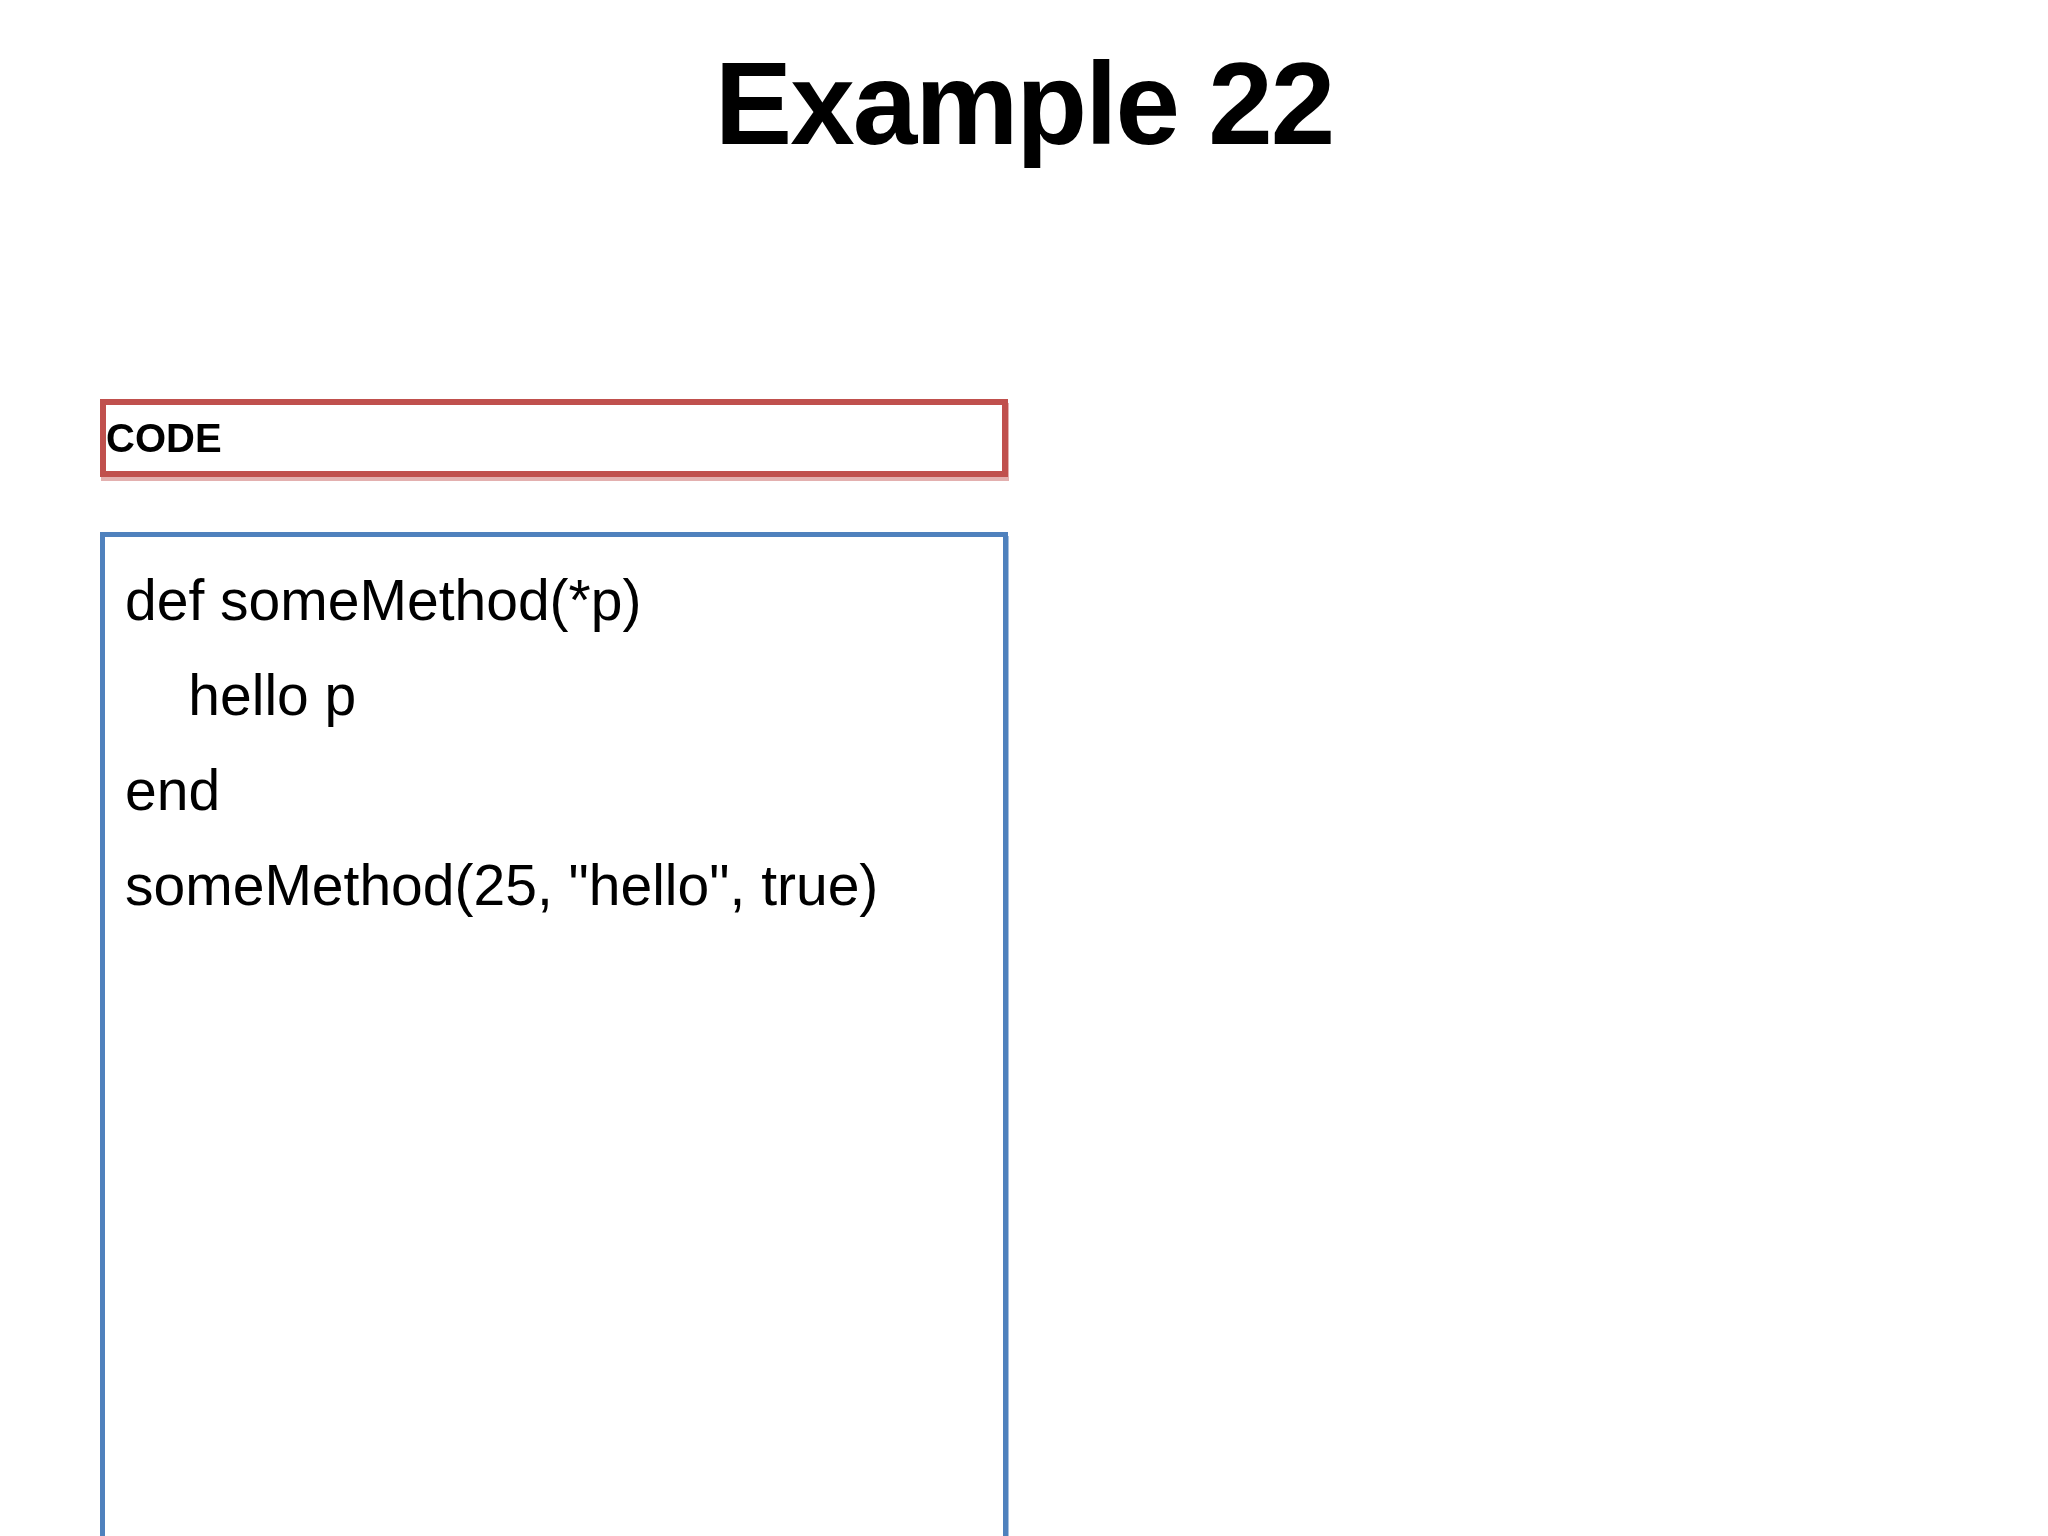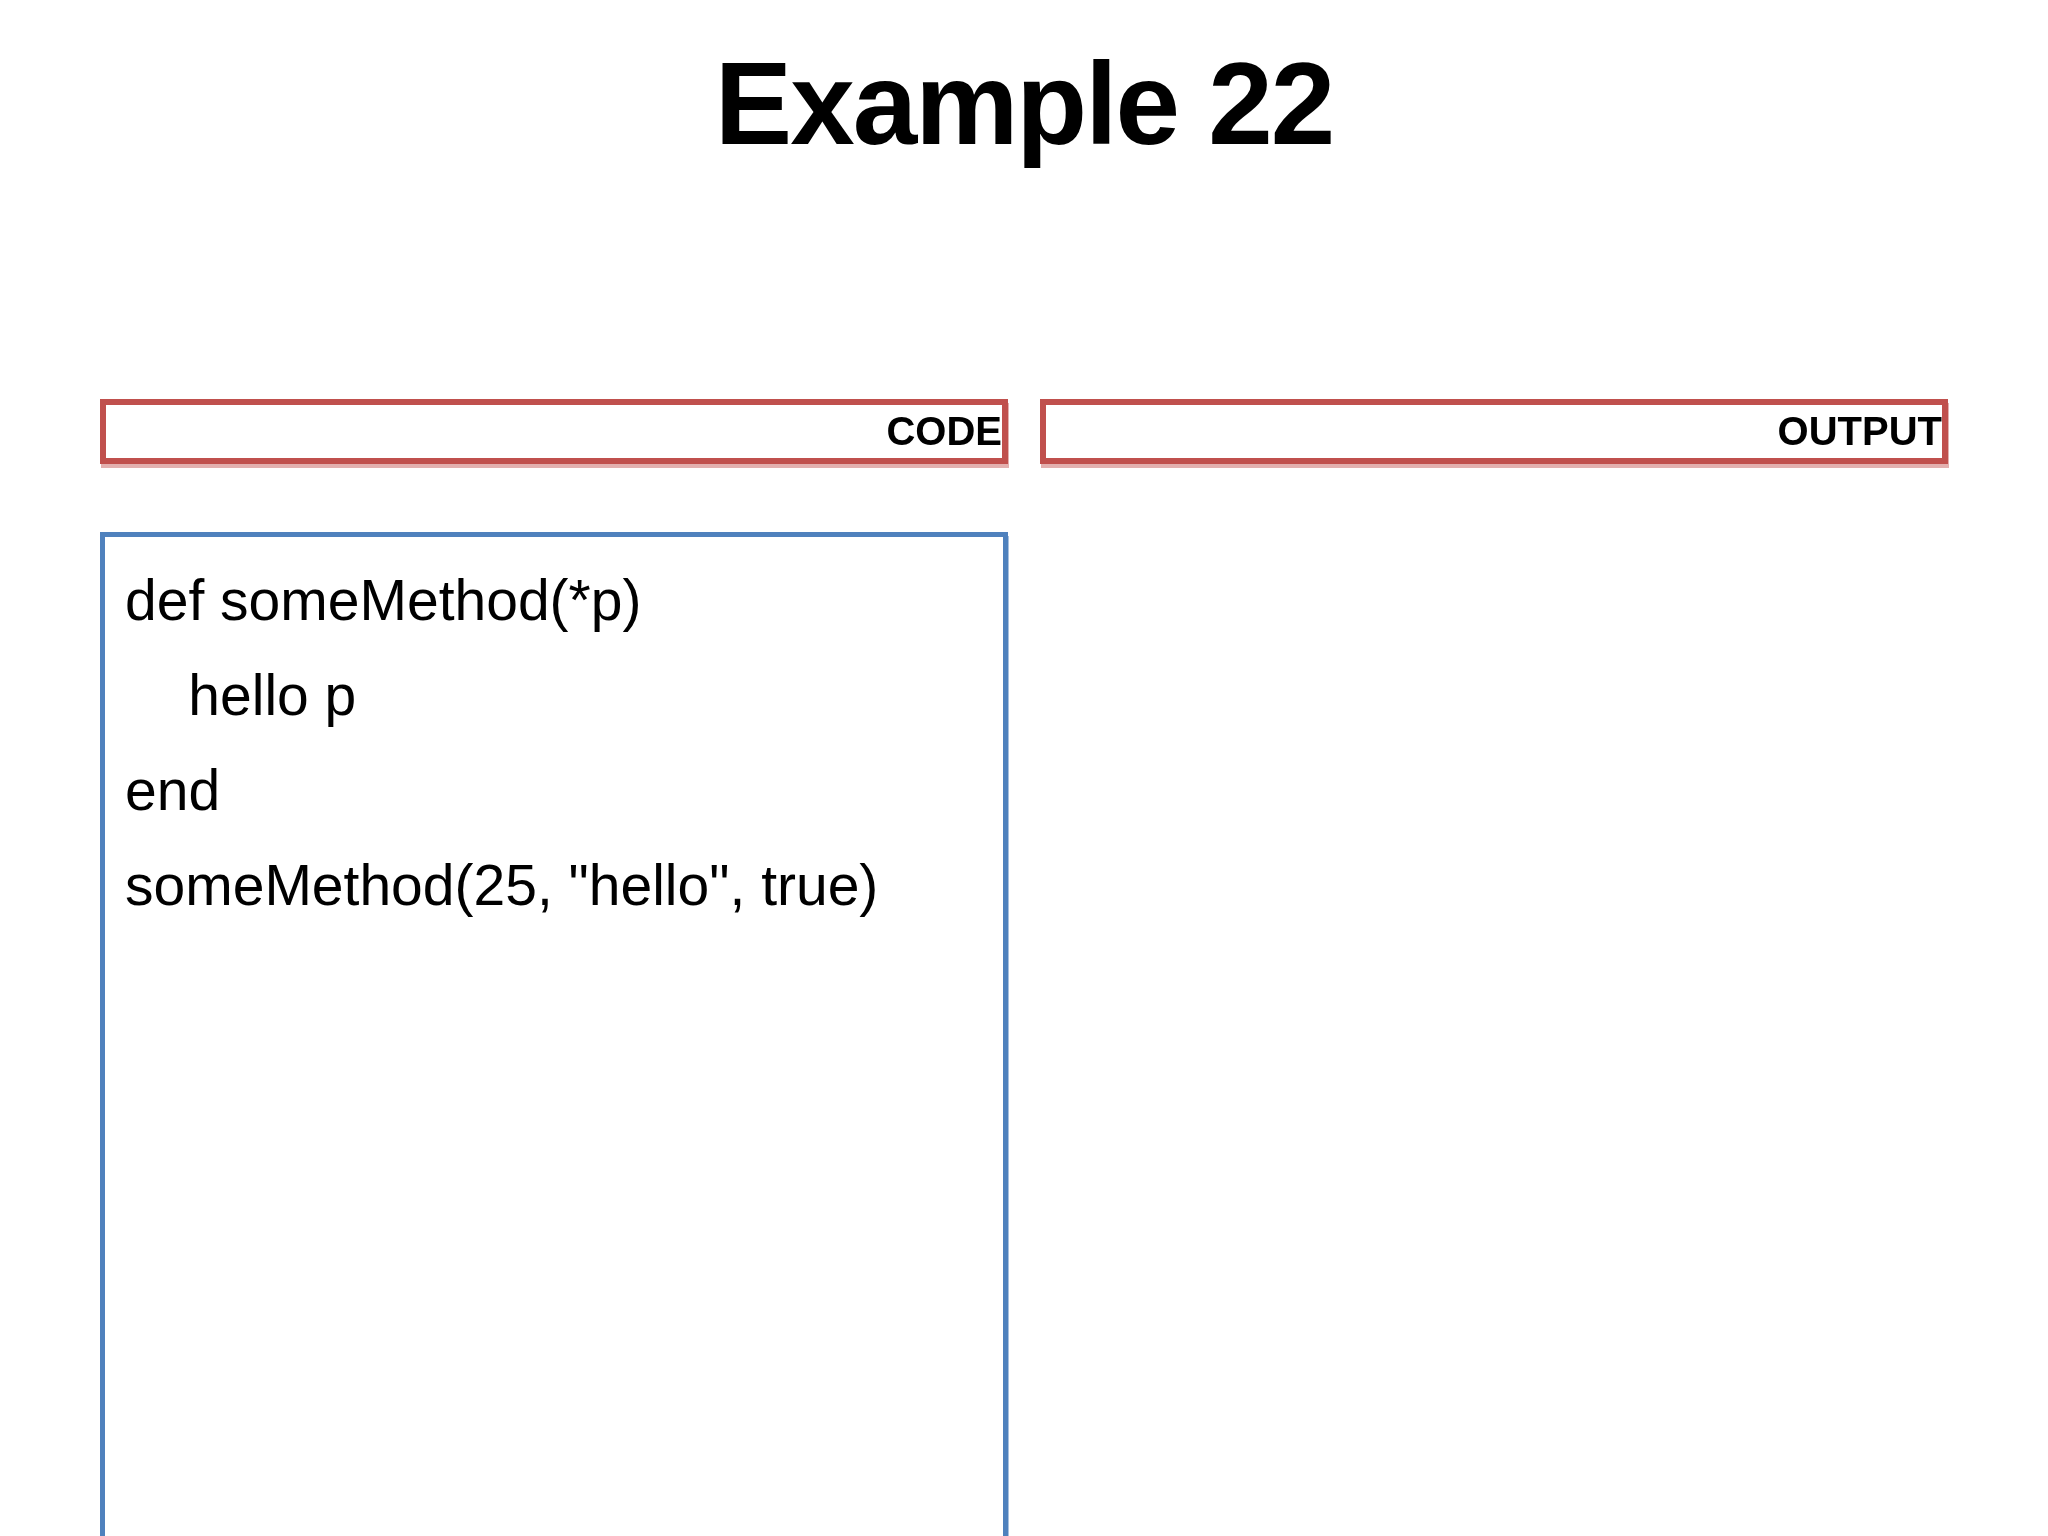--- a/index.html
+++ b/index.html
@@ -36,27 +36,27 @@
     left: 100px;
     right: 100px;
     top: 355px;
     display: grid;
     grid-template-columns: 908px 908px;
     column-gap: 32px;
   }
   .header-row { top: 355px; }
   .content-row { top: 488px; }
   .panel-header {
-    height: 65px;
+    height: 78px;
     border: 6px solid var(--header-border);
     background: #FFFFFF;
     box-shadow: 1px 4px 0 rgba(192, 80, 77, 0.45);
     display: flex;
     align-items: center;
-    justify-content: flex-end;
+    justify-content: flex-start;
     font-size: 40px;
     font-weight: bold;
     letter-spacing: 0px;
   }
   .panel-body {
     height: 1062px;
     border: 5px solid var(--panel-border);
     background: #FFFFFF;
     box-shadow: 1px 4px 0 rgba(79, 129, 189, 0.5);
     padding: 16px 20px;
@@ -72,23 +72,20 @@
 <body>
 
 <div class="slide">
 
   <h1 class="slide-title">Example 22</h1>
 
   <div class="columns header-row">
     <div class="panel-header">
       <span>CODE</span>
     </div>
-    <div class="panel-header">
-      <span>OUTPUT</span>
-    </div>
   </div>
 
   <div class="columns content-row">
     <div class="panel-body">
       <div class="code-line">def someMethod(*p)</div>
       <div class="code-line">    hello p</div>
       <div class="code-line">end</div>
       <div class="code-line">someMethod(25, "hello", true)</div>
     </div>
   </div>

